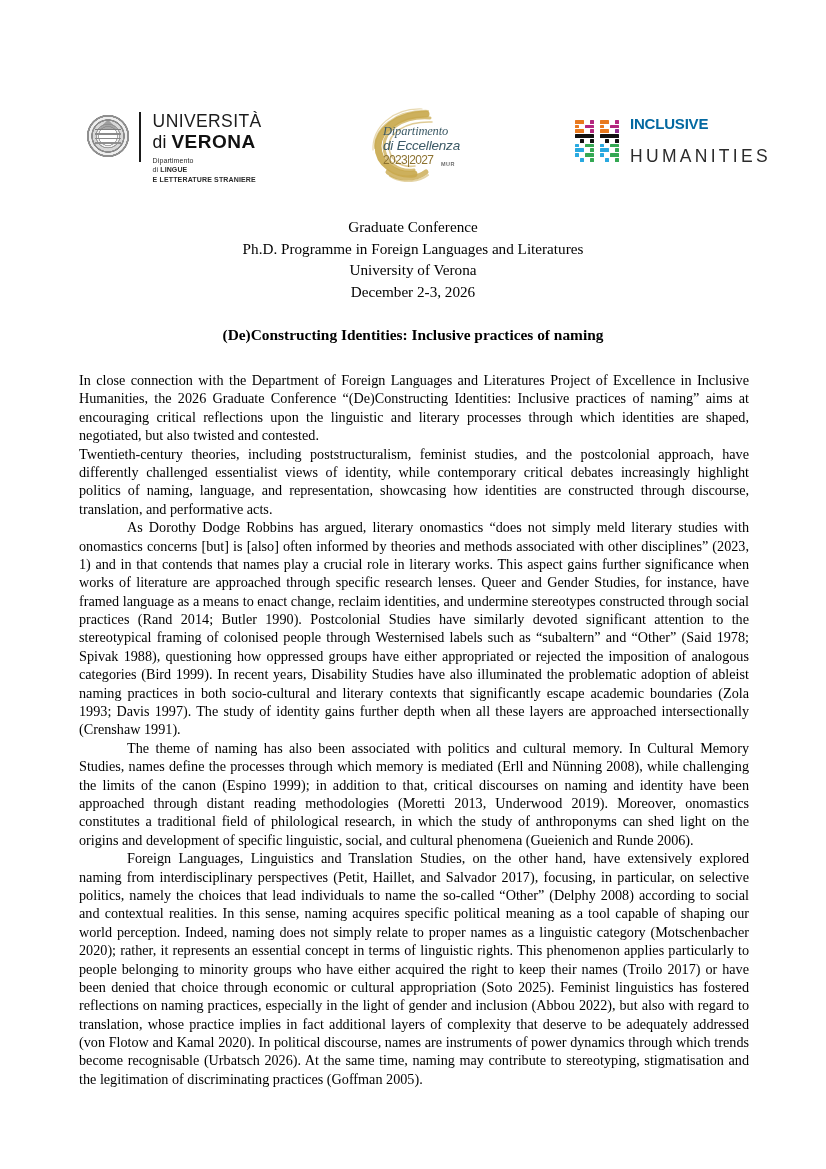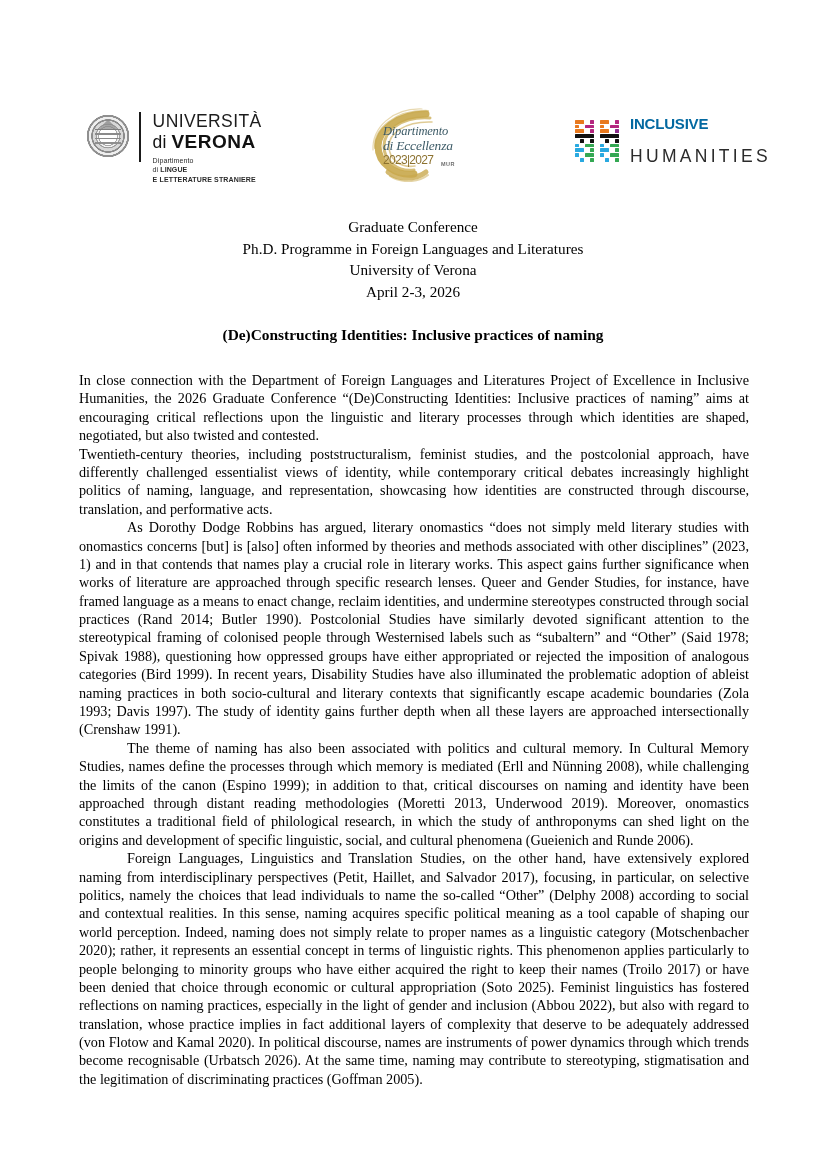--- a/index.html
+++ b/index.html
@@ -131,21 +131,21 @@
   .ecc-l1 {
     display: block;
     font-family: "Liberation Serif", serif;
     font-style: italic;
     font-size: 12.5px;
     color: #3c5a66;
     letter-spacing: -.2px;
   }
   .ecc-l2 {
     display: block;
-    font-family: Liberation Serif, serif;
+    font-family: Liberation Sans, sans-serif;
     font-style: italic;
     font-size: 13.5px;
     color: #3c5a66;
     letter-spacing: -.2px;
     margin-top: 1px;
   }
   .ecc-l3 {
     display: block;
     font-family: "Liberation Sans", sans-serif;
     font-size: 12px;
@@ -327,21 +327,21 @@
       <span class="ih-l1">INCLUSIVE</span>
       <span class="ih-l2">HUMANITIES</span>
     </div>
   </div>
 </div>
 
 <div class="title-block">
   <div>Graduate Conference</div>
   <div>Ph.D. Programme in Foreign Languages and Literatures</div>
   <div>University of Verona</div>
-  <div>April 2-3, 2026</div>
+  <div>December 2-3, 2026</div>
 </div>
 
 <div class="conf-title">(De)Constructing Identities: Inclusive practices of naming</div>
 
 <div class="body-text">
   <p>In close connection with the Department of Foreign Languages and Literatures Project of Excellence in Inclusive Humanities, the 2026 Graduate Conference “(De)Constructing Identities: Inclusive practices of naming” aims at encouraging critical reflections upon the linguistic and literary processes through which identities are shaped, negotiated, but also twisted and contested.</p>
   <p>Twentieth-century theories, including poststructuralism, feminist studies, and the postcolonial approach, have differently challenged essentialist views of identity, while contemporary critical debates increasingly highlight politics of naming, language, and representation, showcasing how identities are constructed through discourse, translation, and performative acts.</p>
   <p class="indent">As Dorothy Dodge Robbins has argued, literary onomastics “does not simply meld literary studies with onomastics concerns [but] is [also] often informed by theories and methods associated with other disciplines” (2023, 1) and in that contends that names play a crucial role in literary works. This aspect gains further significance when works of literature are approached through specific research lenses. Queer and Gender Studies, for instance, have framed language as a means to enact change, reclaim identities, and undermine stereotypes constructed through social practices (Rand 2014; Butler 1990). Postcolonial Studies have similarly devoted significant attention to the stereotypical framing of colonised people through Westernised labels such as “subaltern” and “Other” (Said 1978; Spivak 1988), questioning how oppressed groups have either appropriated or rejected the imposition of analogous categories (Bird 1999). In recent years, Disability Studies have also illuminated the problematic adoption of ableist naming practices in both socio-cultural and literary contexts that significantly escape academic boundaries (Zola 1993; Davis 1997). The study of identity gains further depth when all these layers are approached intersectionally (Crenshaw 1991).</p>
   <p class="indent">The theme of naming has also been associated with politics and cultural memory. In Cultural Memory Studies, names define the processes through which memory is mediated (Erll and Nünning 2008), while challenging the limits of the canon (Espino 1999); in addition to that, critical discourses on naming and identity have been approached through distant reading methodologies (Moretti 2013, Underwood 2019). Moreover, onomastics constitutes a traditional field of philological research, in which the study of anthroponyms can shed light on the origins and development of specific linguistic, social, and cultural phenomena (Gueienich and Runde 2006).</p>
   <p class="indent">Foreign Languages, Linguistics and Translation Studies, on the other hand, have extensively explored naming from interdisciplinary perspectives (Petit, Haillet, and Salvador 2017), focusing, in particular, on selective politics, namely the choices that lead individuals to name the so-called “Other” (Delphy 2008) according to social and contextual realities. In this sense, naming acquires specific political meaning as a tool capable of shaping our world perception. Indeed, naming does not simply relate to proper names as a linguistic category (Motschenbacher 2020); rather, it represents an essential concept in terms of linguistic rights. This phenomenon applies particularly to people belonging to minority groups who have either acquired the right to keep their names (Troilo 2017) or have been denied that choice through economic or cultural appropriation (Soto 2025). Feminist linguistics has fostered reflections on naming practices, especially in the light of gender and inclusion (Abbou 2022), but also with regard to translation, whose practice implies in fact additional layers of complexity that deserve to be adequately addressed (von Flotow and Kamal 2020). In political discourse, names are instruments of power dynamics through which trends become recognisable (Urbatsch 2026). At the same time, naming may contribute to stereotyping, stigmatisation and the legitimation of discriminating practices (Goffman 2005).</p>

